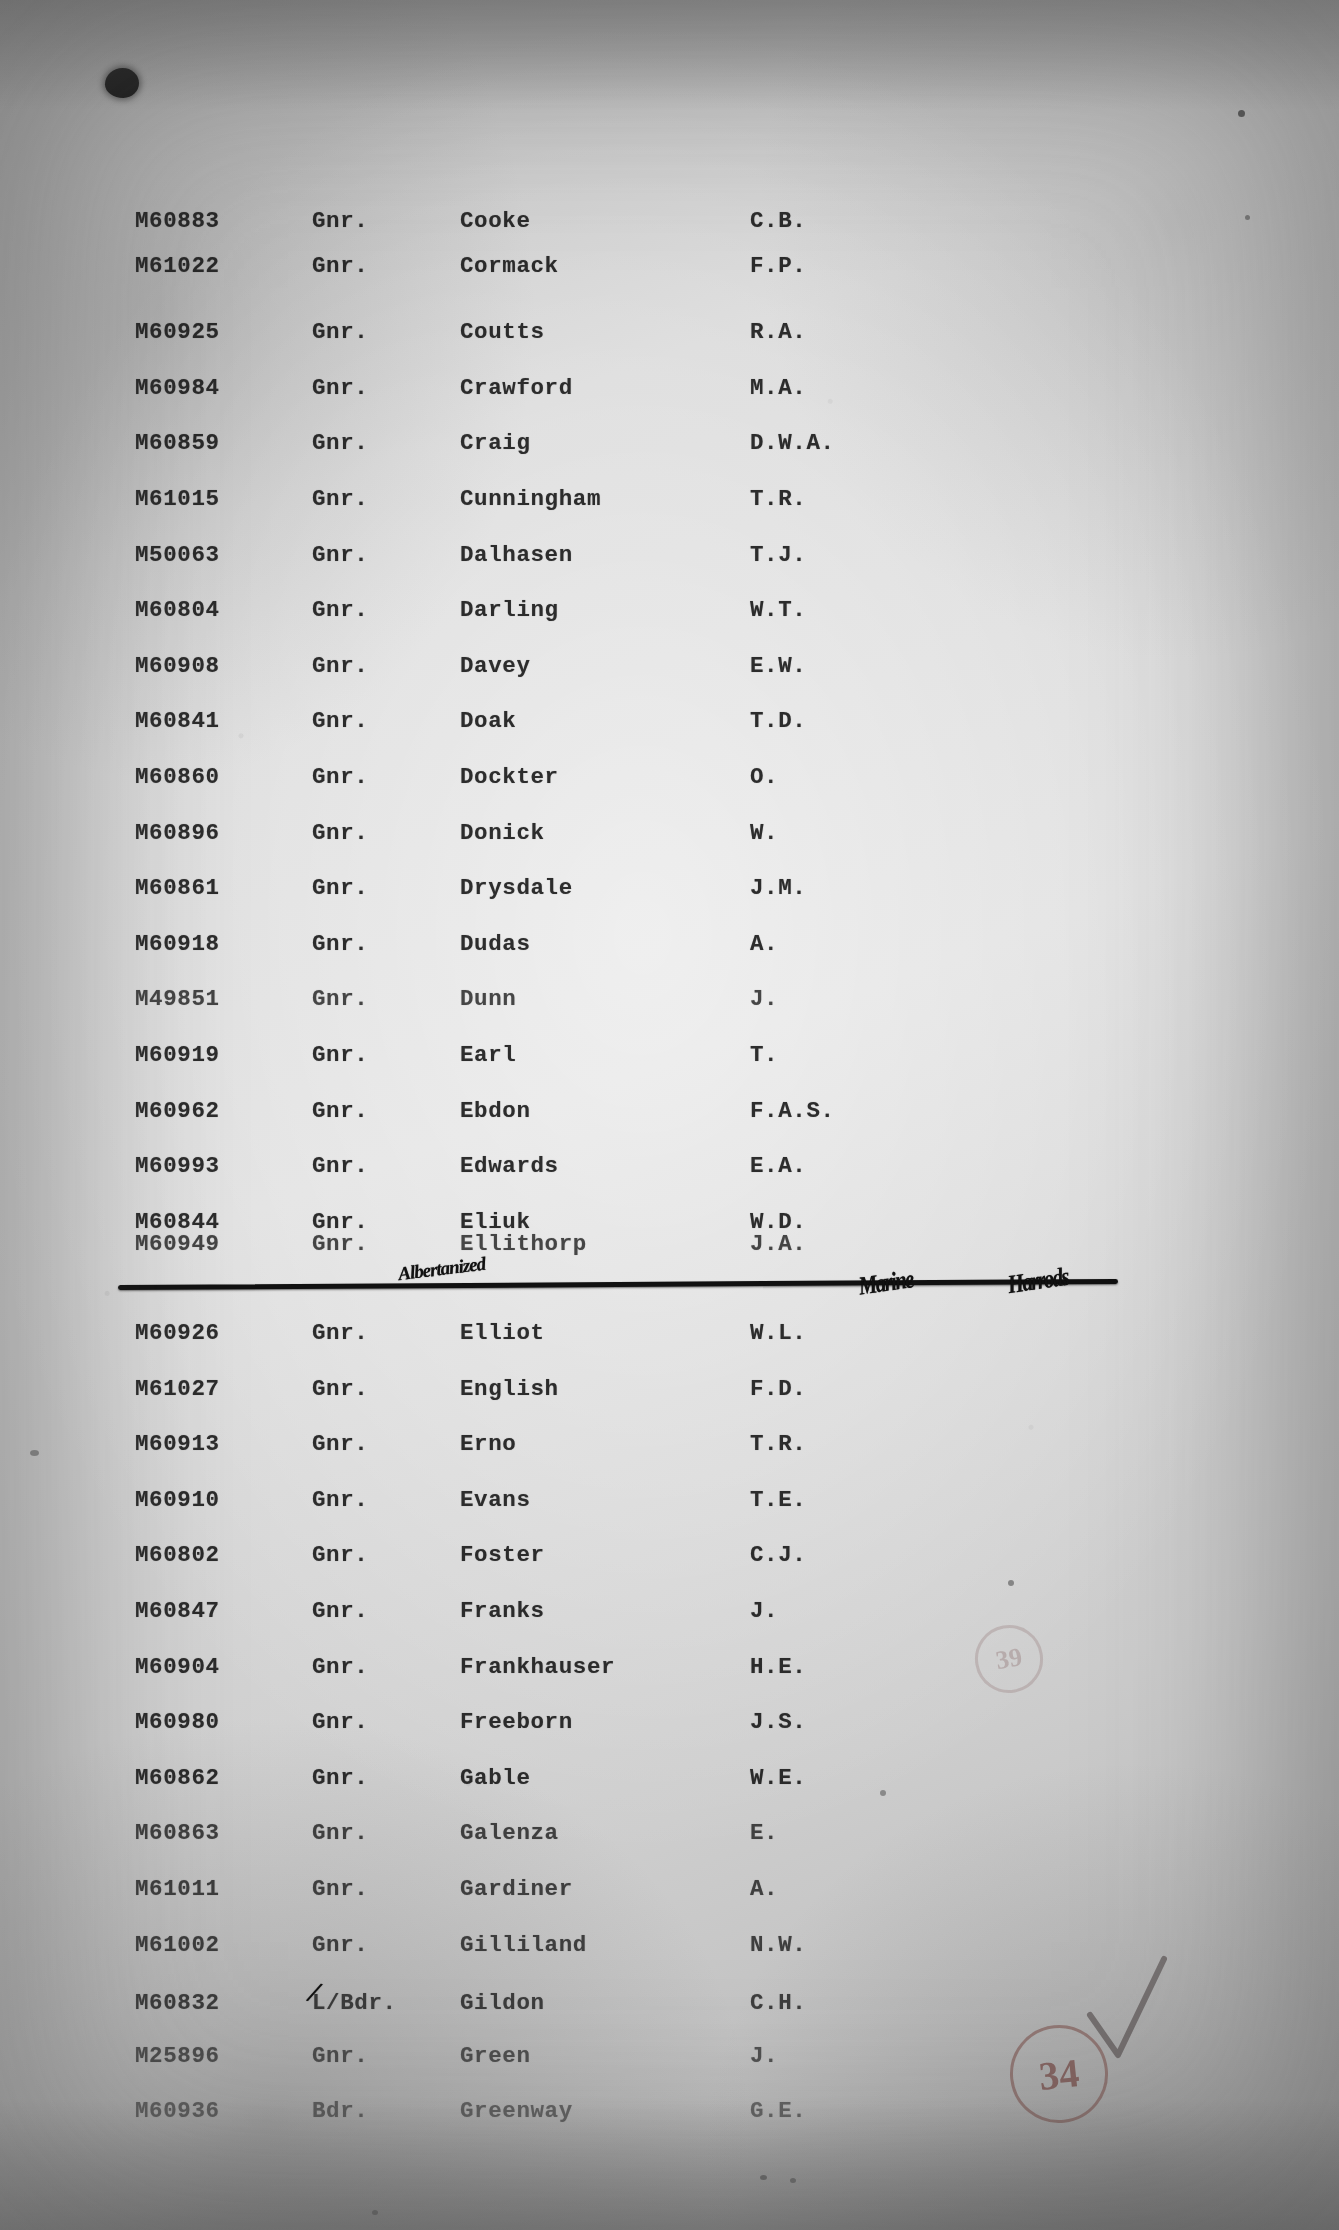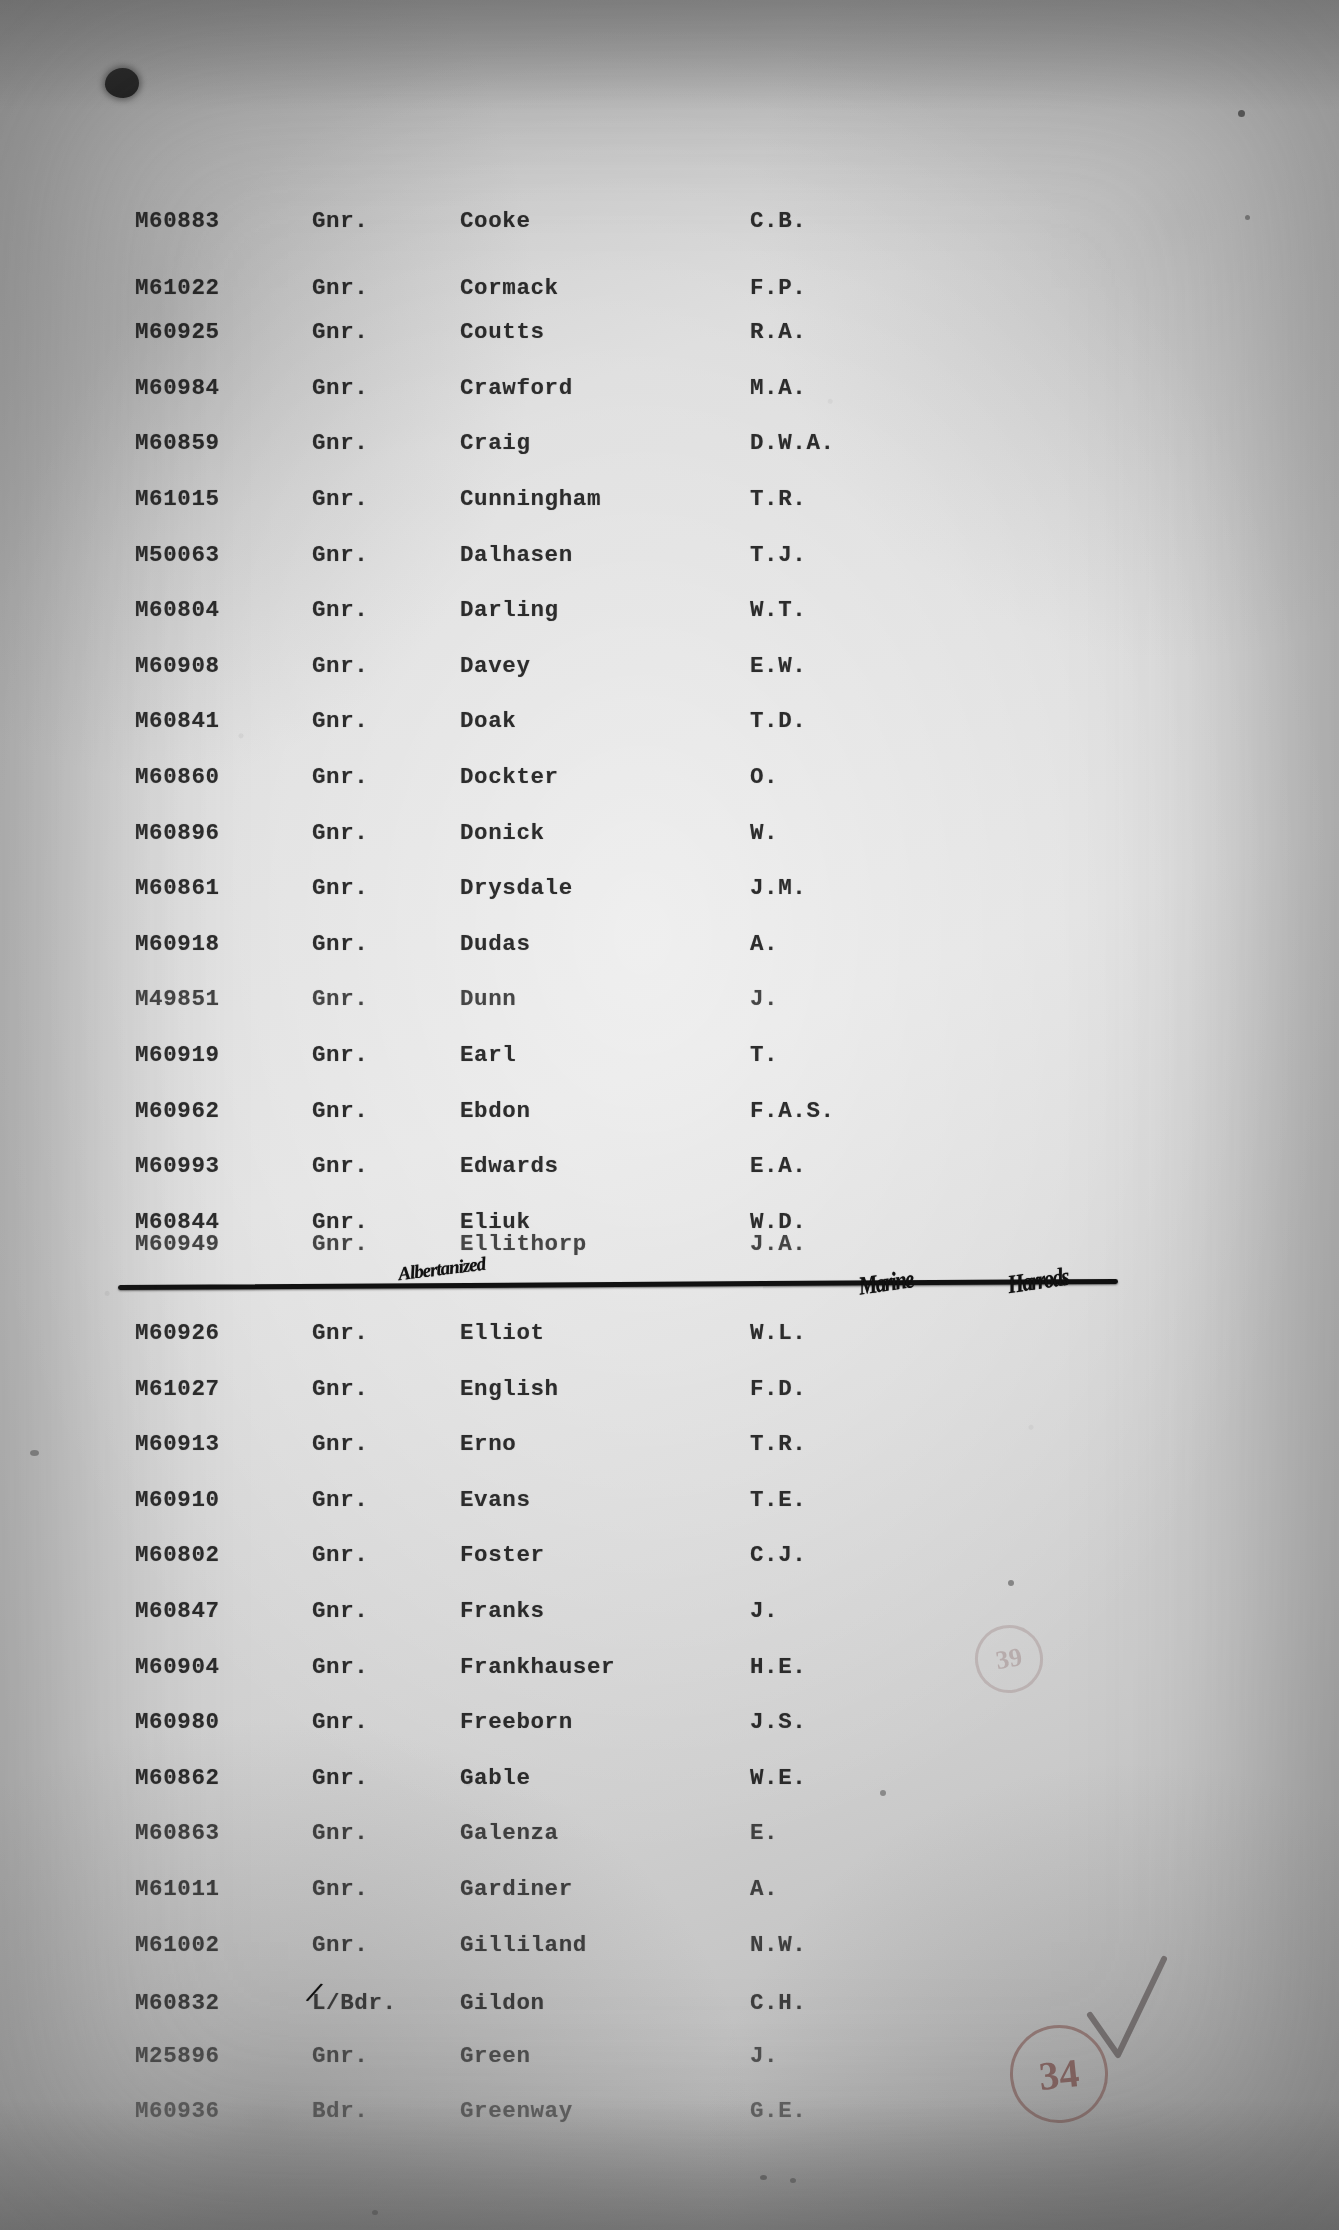--- a/index.html
+++ b/index.html
@@ -188,21 +188,21 @@
   <div class="speck" style="left:790px; top:2178px; width:6px; height:5px; opacity:.45;"></div>
   <div class="speck" style="left:372px; top:2210px; width:6px; height:5px; opacity:.4;"></div>
 
   <div class="list" id="roster">
       <div class="row" style="top: 208px;">
         <div class="cell c-num f1">M60883</div>
         <div class="cell c-rank f1">Gnr.</div>
         <div class="cell c-name f1">Cooke</div>
         <div class="cell c-init f1">C.B.</div>
       </div>
-      <div class="row" style="top: 275px;">
+      <div class="row" style="top: 253px;">
         <div class="cell c-num f1">M61022</div>
         <div class="cell c-rank f1">Gnr.</div>
         <div class="cell c-name f1">Cormack</div>
         <div class="cell c-init f1">F.P.</div>
       </div>
       <div class="row" style="top: 319.2px; padding-left: 28px;">
         <div class="cell c-num f1">M60925</div>
         <div class="cell c-rank f1">Gnr.</div>
         <div class="cell c-name f1">Coutts</div>
         <div class="cell c-init f1">R.A.</div>

